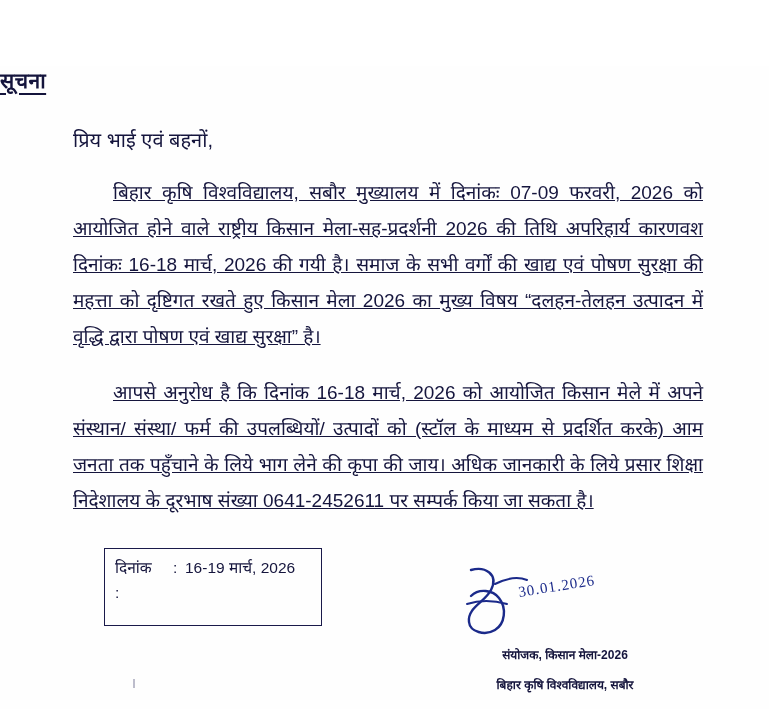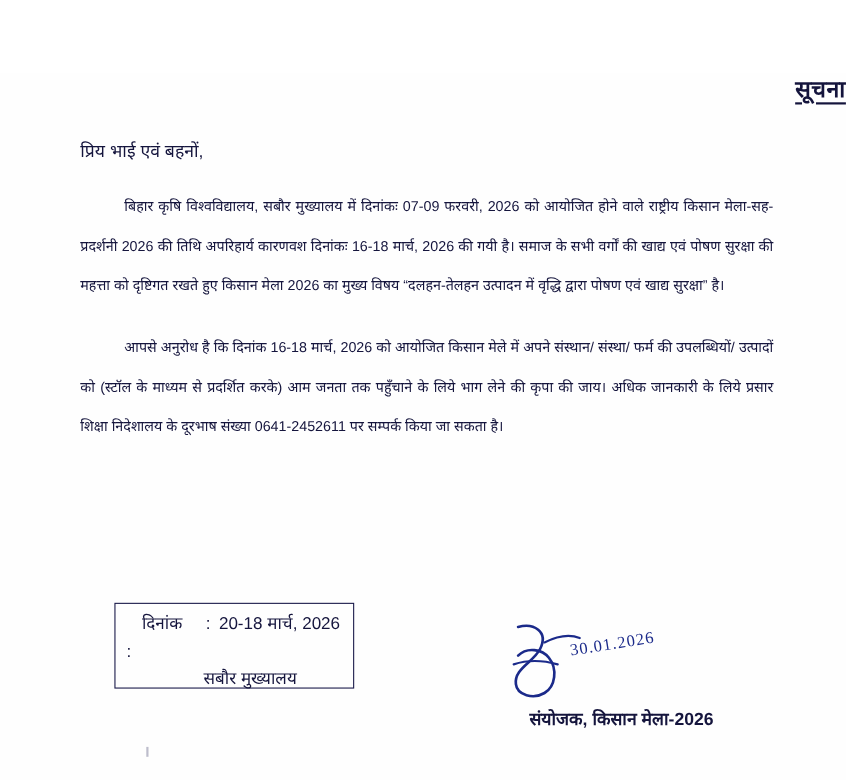--- a/index.html
+++ b/index.html
@@ -15,43 +15,44 @@
     position: relative;
     overflow: hidden;
   }
   .page {
     position: relative;
     width: 769px;
     height: 709px;
     background: #fefefe;
   }
   .title {
-    text-align: right;
+    text-align: left;
     font-size: 21px;
     font-weight: 700;
     color: #14143c;
     margin-top: 66px;
     letter-spacing: 0.5px;
     text-decoration: underline;
     text-underline-offset: 5px;
     text-decoration-thickness: 1.5px;
   }
   .salutation {
     margin-top: 32px;
     margin-left: 73px;
-    font-size: 16px;
+    font-size: 20px;
     color: #15153d;
   }
   .para {
     margin: 0 66px 0 73px;
-    font-size: 13px;
+    font-size: 19px;
     line-height: 36px;
     color: #15153d;
     text-align: justify;
     text-justify: inter-word;
+    text-decoration: underline;
   }
   .para.p1 {
     margin-top: 22px;
     text-indent: 40px;
   }
   .para.p2 {
     margin-top: 20px;
     text-indent: 40px;
   }
   .details-box {
@@ -68,21 +69,20 @@
     font-size: 15.5px;
     line-height: 25px;
     color: #15153d;
   }
   .det-row {
     display: flex;
   }
   .det-label {
     width: 58px;
     flex: 0 0 58px;
-    margin-left: 14px;
   }
   .det-colon {
     width: 12px;
     flex: 0 0 12px;
   }
   .det-val {
     flex: 1;
   }
   .det-sub {
     margin-left: 70px;
@@ -108,21 +108,21 @@
     transform: rotate(-9deg);
     font-family: "Liberation Serif", serif;
     letter-spacing: 1px;
   }
   .sign-name {
     position: absolute;
     left: 0;
     top: 76px;
     width: 330px;
     text-align: center;
-    font-size: 16px;
+    font-size: 12px;
     font-weight: 600;
     color: #15153d;
     line-height: 30px;
   }
   .stray-mark {
     position: absolute;
     left: 133px;
     top: 613px;
     width: 2px;
     height: 9px;
@@ -141,36 +141,36 @@
 
   <div class="para p1">बिहार कृषि विश्वविद्यालय, सबौर मुख्यालय में दिनांकः 07-09 फरवरी, 2026 को आयोजित होने वाले राष्ट्रीय किसान मेला-सह-प्रदर्शनी 2026 की तिथि अपरिहार्य कारणवश दिनांकः 16-18 मार्च, 2026 की गयी है। समाज के सभी वर्गों की खाद्य एवं पोषण सुरक्षा की महत्ता को दृष्टिगत रखते हुए किसान मेला 2026 का मुख्य विषय “दलहन-तेलहन उत्पादन में वृद्धि द्वारा पोषण एवं खाद्य सुरक्षा” है।</div>
 
   <div class="para p2">आपसे अनुरोध है कि दिनांक 16-18 मार्च, 2026 को आयोजित किसान मेले में अपने संस्थान/ संस्था/ फर्म की उपलब्धियों/ उत्पादों को (स्टॉल के माध्यम से प्रदर्शित करके) आम जनता तक पहुँचाने के लिये भाग लेने की कृपा की जाय। अधिक जानकारी के लिये प्रसार शिक्षा निदेशालय के दूरभाष संख्या 0641-2452611 पर सम्पर्क किया जा सकता है।</div>
 
   <div class="details-box">
     <div class="details-inner">
       <div class="det-row">
         <span class="det-label">दिनांक</span>
         <span class="det-colon">:</span>
-        <span class="det-val">20-18 मार्च, 2026</span>
+        <span class="det-val">16-19 मार्च, 2026</span>
       </div>
       <div class="det-row">
         <span class="det-colon">:</span>
       </div>
-      <div class="det-sub">सबौर मुख्यालय</div>
     </div>
   </div>
 
   <div class="sign-block">
     <svg class="signature-svg" width="120" height="80" viewBox="0 0 120 80">
       <path d="M16 6 C30 2, 44 10, 36 26 C30 38, 12 44, 14 58 C15 68, 30 72, 40 66 C50 60, 52 44, 44 34 C38 26, 24 24, 16 32" fill="none" stroke="#1b2a8a" stroke-width="2.4" stroke-linecap="round"></path>
       <path d="M12 40 C24 36, 38 36, 52 40" fill="none" stroke="#1b2a8a" stroke-width="2" stroke-linecap="round"></path>
       <path d="M40 20 C52 14, 62 12, 72 16" fill="none" stroke="#1b2a8a" stroke-width="2" stroke-linecap="round"></path>
     </svg>
     <div class="sign-date">30.01.2026</div>
     <div class="sign-name">
       <div>संयोजक, किसान मेला-2026</div>
+      <div>बिहार कृषि विश्वविद्यालय, सबौर</div>
     </div>
   </div>
 
   <div class="stray-mark"></div>
 
 </div>
 
 </body></html>

